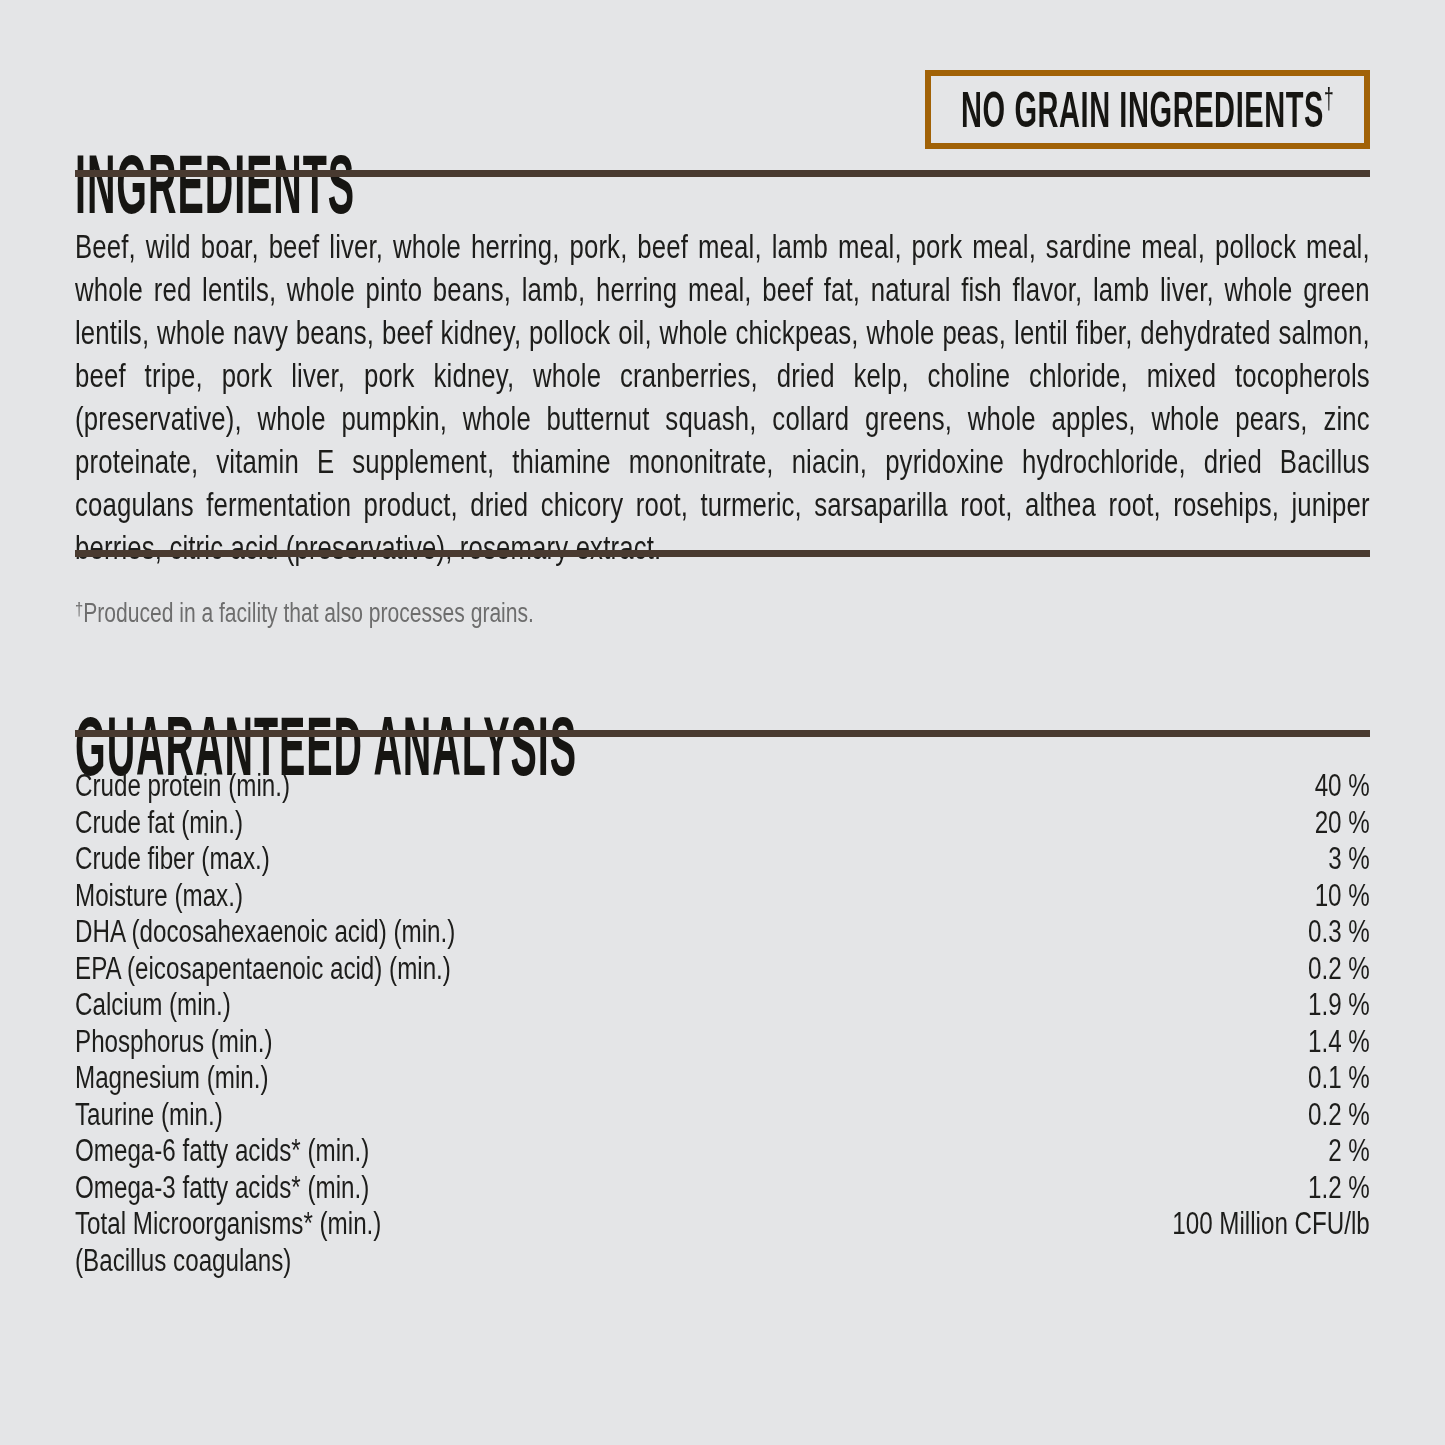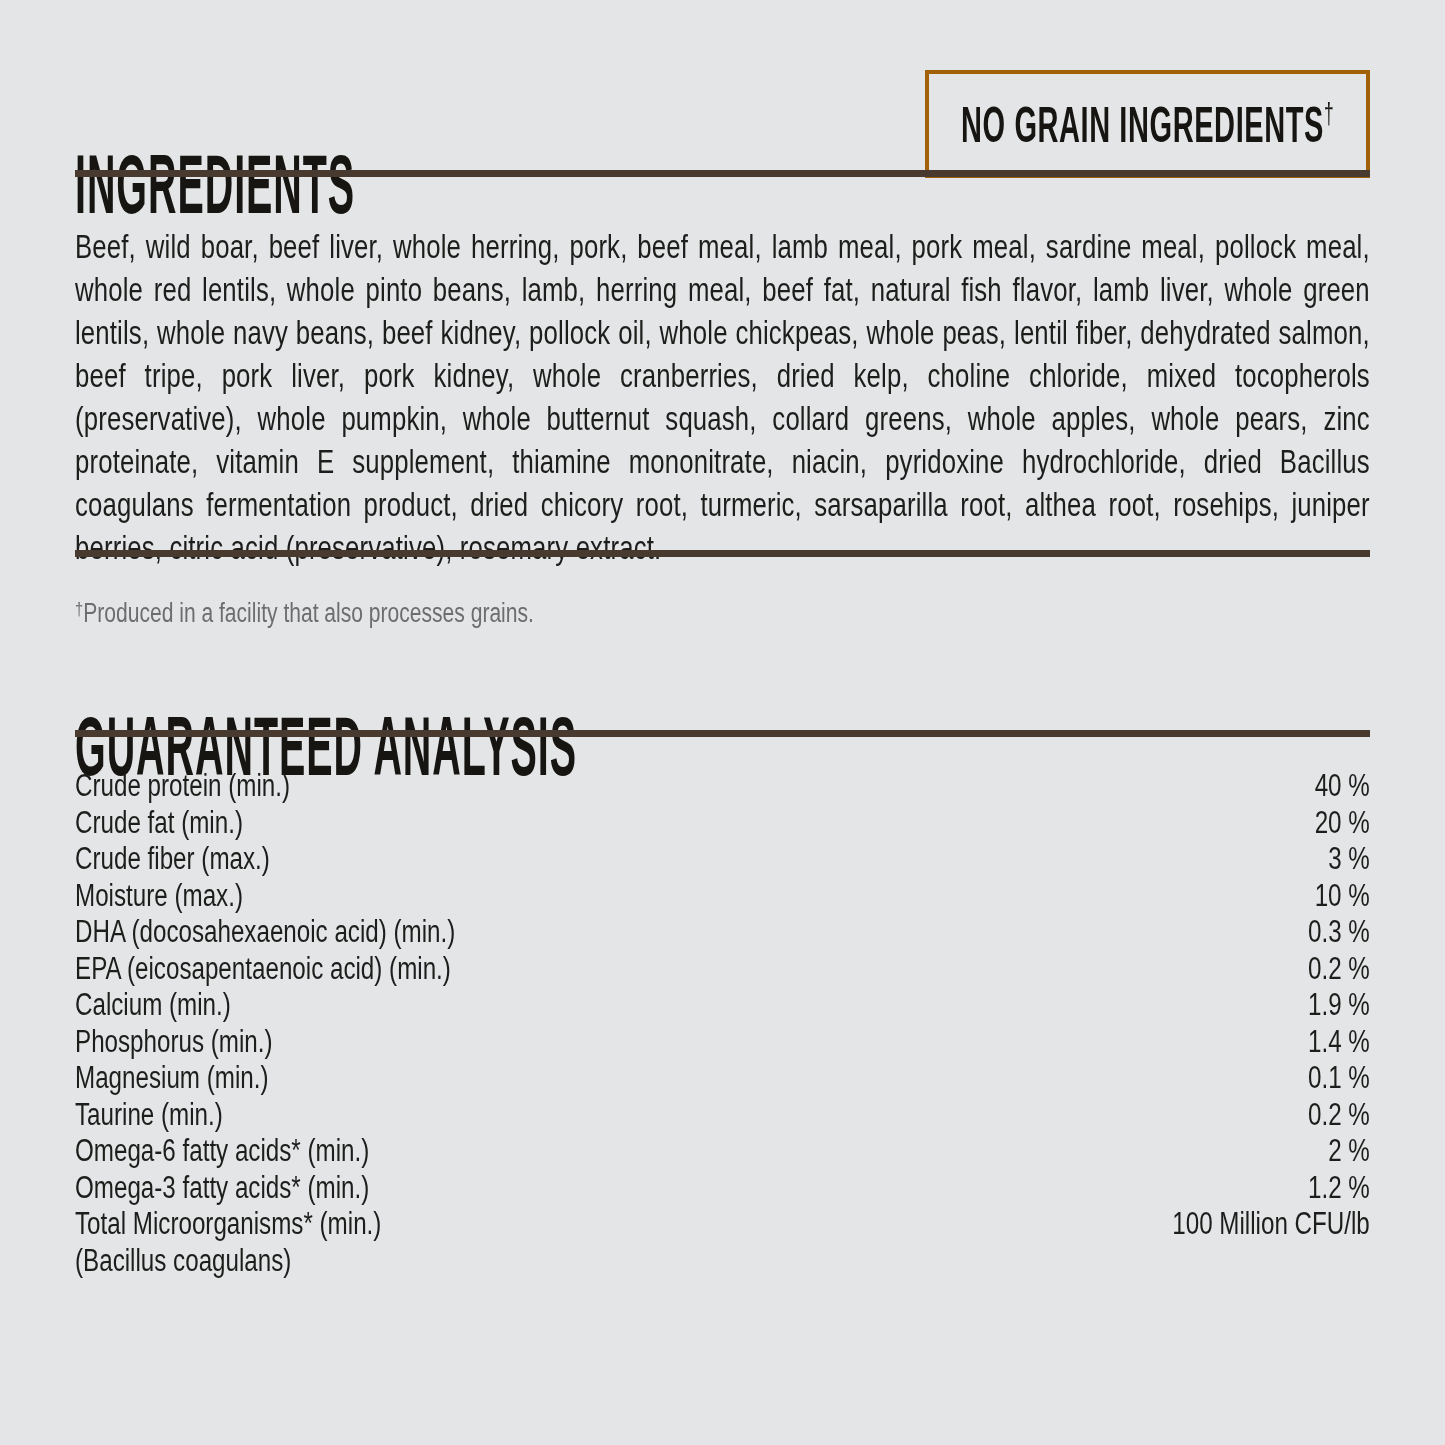--- a/index.html
+++ b/index.html
@@ -24,22 +24,22 @@
     font-size:84px;font-weight:bold;line-height:1;
     letter-spacing:2px;white-space:nowrap;
     transform:scaleX(0.47);transform-origin:left top;
     color:#161512;
   }
   #ingredients-title{top:86px;}
   #analysis-title{top:648px;}
 
   .no-grain-box{
     position:absolute;right:75px;top:70px;
-    width:445px;height:108px;
-    border:4px solid #a16207;
+    width:445px;height:79px;
+    border:6px solid #a16207;
     box-sizing:border-box;
     display:flex;align-items:center;justify-content:center;
     background:transparent;
   }
   .no-grain-text{
     font-size:50px;font-weight:bold;line-height:1;
     letter-spacing:1px;white-space:nowrap;
     transform:scaleX(0.58);transform-origin:center center;
     color:#161512;
   }

